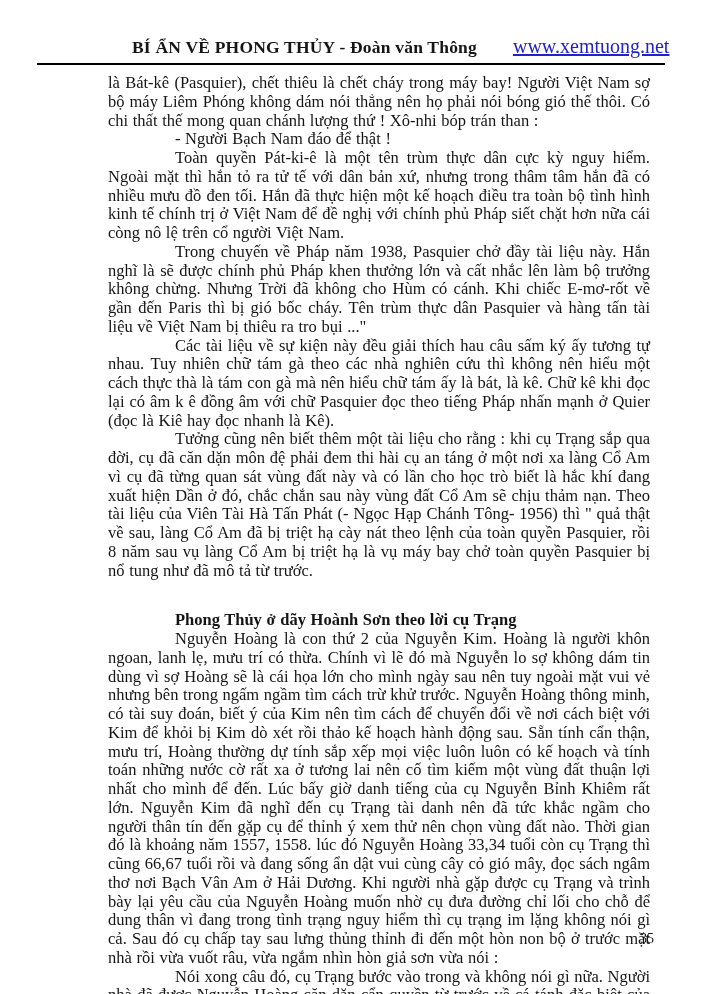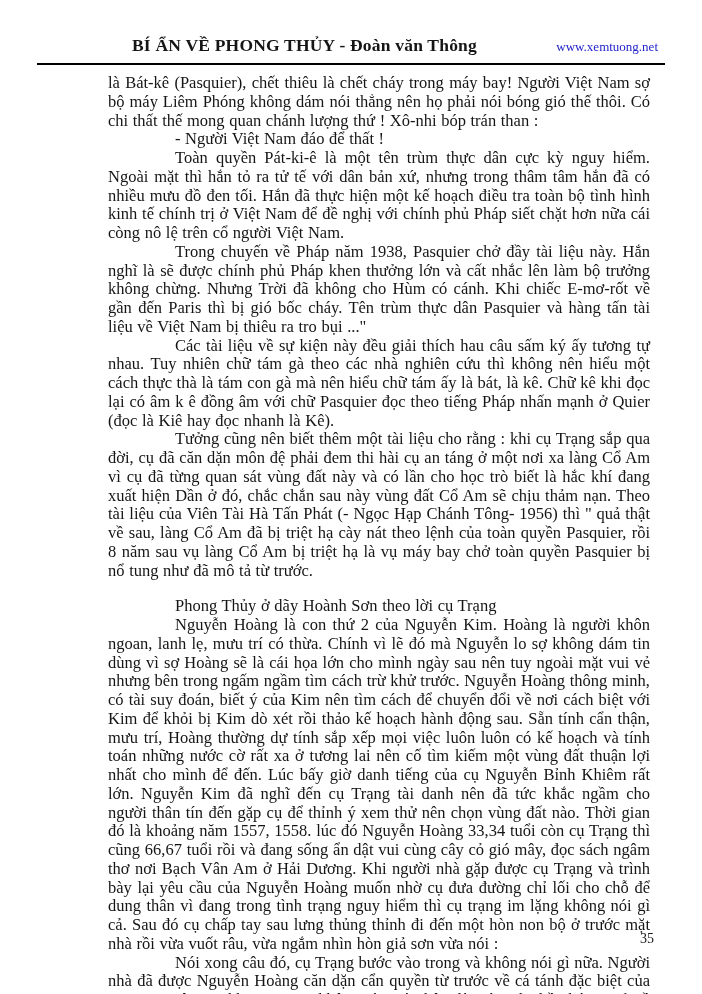--- a/index.html
+++ b/index.html
@@ -24,22 +24,23 @@
     justify-content:space-between;
     align-items:baseline;
   }
   .header-title {
     font-weight:bold;
     font-size:17.5px;
     letter-spacing:0.2px;
     white-space:nowrap;
   }
   .header-link {
-    font-size:13px;
+    font-size:20px;
     color:var(--link);
+    text-decoration:underline;
     white-space:nowrap;
     cursor:pointer;
   }
   .header-rule {
     position:absolute;
     left:37px; top:63px; width:628px;
     border:none;
     border-top:2px solid #000;
     margin:0;
   }
@@ -48,24 +49,24 @@
     left:36px; top:74px; width:614px;
     font-size:16.5px;
     line-height:18.75px;
     text-align:justify;
     word-spacing:0.5px;
   }
   .body-text p { margin:0; text-indent:67px; }
   .body-text p.continuation { text-indent:0; }
   .body-text p.dialog { text-align:left; }
   .section-heading {
-    margin:17px 0 0 0;
+    margin:31px 0 0 0;
     font-size:16.5px;
     line-height:18.75px;
-    font-weight:normal;
+    font-weight:bold;
     text-indent:67px;
     text-align:left;
   }
   .verse {
     font-style:italic;
     text-indent:98px !important;
     text-align:left !important;
   }
   .page-number {
     position:absolute;
@@ -80,21 +81,21 @@
 
   <div class="header">
     <span class="header-title">BÍ ẨN VỀ PHONG THỦY  - Đoàn văn Thông</span>
     <a class="header-link">www.xemtuong.net</a>
   </div>
 
   <hr class="header-rule">
 
   <div class="body-text">
     <p class="continuation">là Bát-kê (Pasquier), chết thiêu là chết cháy trong máy bay! Người Việt Nam sợ bộ máy Liêm Phóng không dám nói thẳng nên họ phải nói bóng gió thế thôi. Có chi thất thế mong quan chánh lượng thứ ! Xô-nhi bóp trán than :</p>
-    <p class="dialog">- Người Việt Nam đáo để thất !</p>
+    <p class="dialog">- Người Bạch Nam đáo để thật !</p>
     <p>Toàn quyền Pát-ki-ê là một tên trùm thực dân cực kỳ nguy hiểm. Ngoài mặt thì hắn tỏ ra tử tế với dân bản xứ, nhưng trong thâm tâm hắn đã có nhiều mưu đồ đen tối. Hắn đã thực hiện một kế hoạch điều tra toàn bộ tình hình kinh tế chính trị ở Việt Nam để đề nghị với chính phủ Pháp siết chặt hơn nữa cái còng nô lệ trên  cổ người Việt Nam.</p>
     <p>Trong chuyến về Pháp năm 1938, Pasquier chở đầy tài liệu này. Hắn nghĩ là sẽ được chính phủ Pháp khen thưởng lớn và cất nhắc lên làm bộ trưởng không chừng. Nhưng Trời đã không cho Hùm có  cánh. Khi chiếc E-mơ-rốt về gần đến Paris thì bị gió bốc cháy. Tên trùm thực dân Pasquier và hàng tấn tài liệu về Việt Nam bị thiêu ra tro bụi ..."</p>
     <p>Các tài liệu về sự kiện này đều giải thích hau câu sấm ký ấy tương tự nhau. Tuy nhiên chữ tám gà theo các nhà nghiên cứu thì không nên hiểu một cách thực thà là tám con gà mà nên hiểu chữ tám ấy là bát, là kê. Chữ kê khi đọc lại có âm k ê đồng âm với chữ Pasquier đọc theo tiếng Pháp nhấn mạnh ở Quier (đọc là Kiê hay đọc nhanh là Kê).</p>
     <p>Tưởng cũng nên biết thêm một tài liệu cho rằng : khi cụ Trạng sắp qua đời, cụ đã căn dặn môn đệ phải đem thi hài cụ an táng ở một nơi xa làng Cổ Am vì cụ đã từng quan sát vùng đất này và có lần cho học trò biết là hắc khí đang xuất hiện Dần ở đó, chắc chắn sau này vùng đất Cổ Am sẽ chịu thảm nạn. Theo tài liệu của Viên Tài Hà Tấn Phát (- Ngọc Hạp Chánh Tông- 1956) thì " quả thật về sau, làng Cổ Am đã bị triệt hạ cày nát theo lệnh của toàn quyền Pasquier, rồi 8 năm sau vụ làng Cổ Am bị triệt hạ là vụ máy bay chở toàn quyền Pasquier bị nổ tung như đã mô tả từ trước.</p>
     <h2 class="section-heading">Phong Thủy ở dãy Hoành Sơn theo lời cụ Trạng</h2>
     <p>Nguyễn Hoàng là con thứ 2 của Nguyễn Kim. Hoàng là người khôn ngoan, lanh lẹ, mưu trí có thừa. Chính vì  lẽ đó mà Nguyễn lo sợ không dám tin dùng vì sợ Hoàng sẽ là cái họa lớn cho mình ngày sau nên tuy ngoài mặt vui vẻ nhưng bên trong ngấm ngầm tìm cách trừ khử trước. Nguyễn Hoàng thông minh, có tài suy đoán, biết ý của Kim nên tìm cách để chuyển đổi về nơi cách biệt với Kim để khỏi bị Kim dò xét rồi thảo kế hoạch hành động sau. Sẵn tính cẩn thận, mưu trí, Hoàng thường dự tính sắp xếp mọi việc luôn luôn có kế hoạch và tính toán những nước cờ rất xa ở tương lai nên cố tìm kiếm một vùng đất thuận lợi nhất cho mình để đến. Lúc bấy giờ danh tiếng của cụ Nguyễn Bỉnh Khiêm rất lớn. Nguyễn Kim đã nghĩ đến cụ Trạng tài danh nên đã tức khắc ngầm cho người thân tín đến  gặp cụ để thỉnh ý xem thử nên chọn vùng đất nào. Thời gian đó là khoảng năm 1557, 1558. lúc đó Nguyễn Hoàng 33,34 tuổi còn cụ Trạng thì cũng 66,67 tuổi rồi và đang sống ẩn dật vui cùng cây cỏ gió mây, đọc sách ngâm thơ nơi Bạch Vân Am ở Hải Dương. Khi người nhà gặp được cụ Trạng và trình bày lại yêu cầu của Nguyễn Hoàng muốn nhờ cụ đưa đường chỉ lối cho chỗ để dung thân vì đang trong tình trạng nguy hiểm thì cụ trạng im lặng không nói gì cả. Sau đó cụ chấp tay sau lưng thủng thỉnh đi đến một hòn non bộ ở trước mặt nhà rồi vừa vuốt râu, vừa ngắm nhìn hòn giả sơn vừa nói :</p>
     <p>Nói xong câu đó, cụ Trạng bước vào trong và không nói gì nữa. Người nhà đã được Nguyễn Hoàng căn dặn cẩn quyền từ trước về cá tánh đặc biệt của cụ Trạng nên sau khi cụ Trạng không còn nói thêm lời nào nữa liền bái tạ trở về ngay. Sau khi nghe người nhà kể lại</p>
   </div>
 
   <div class="page-number">35</div>

